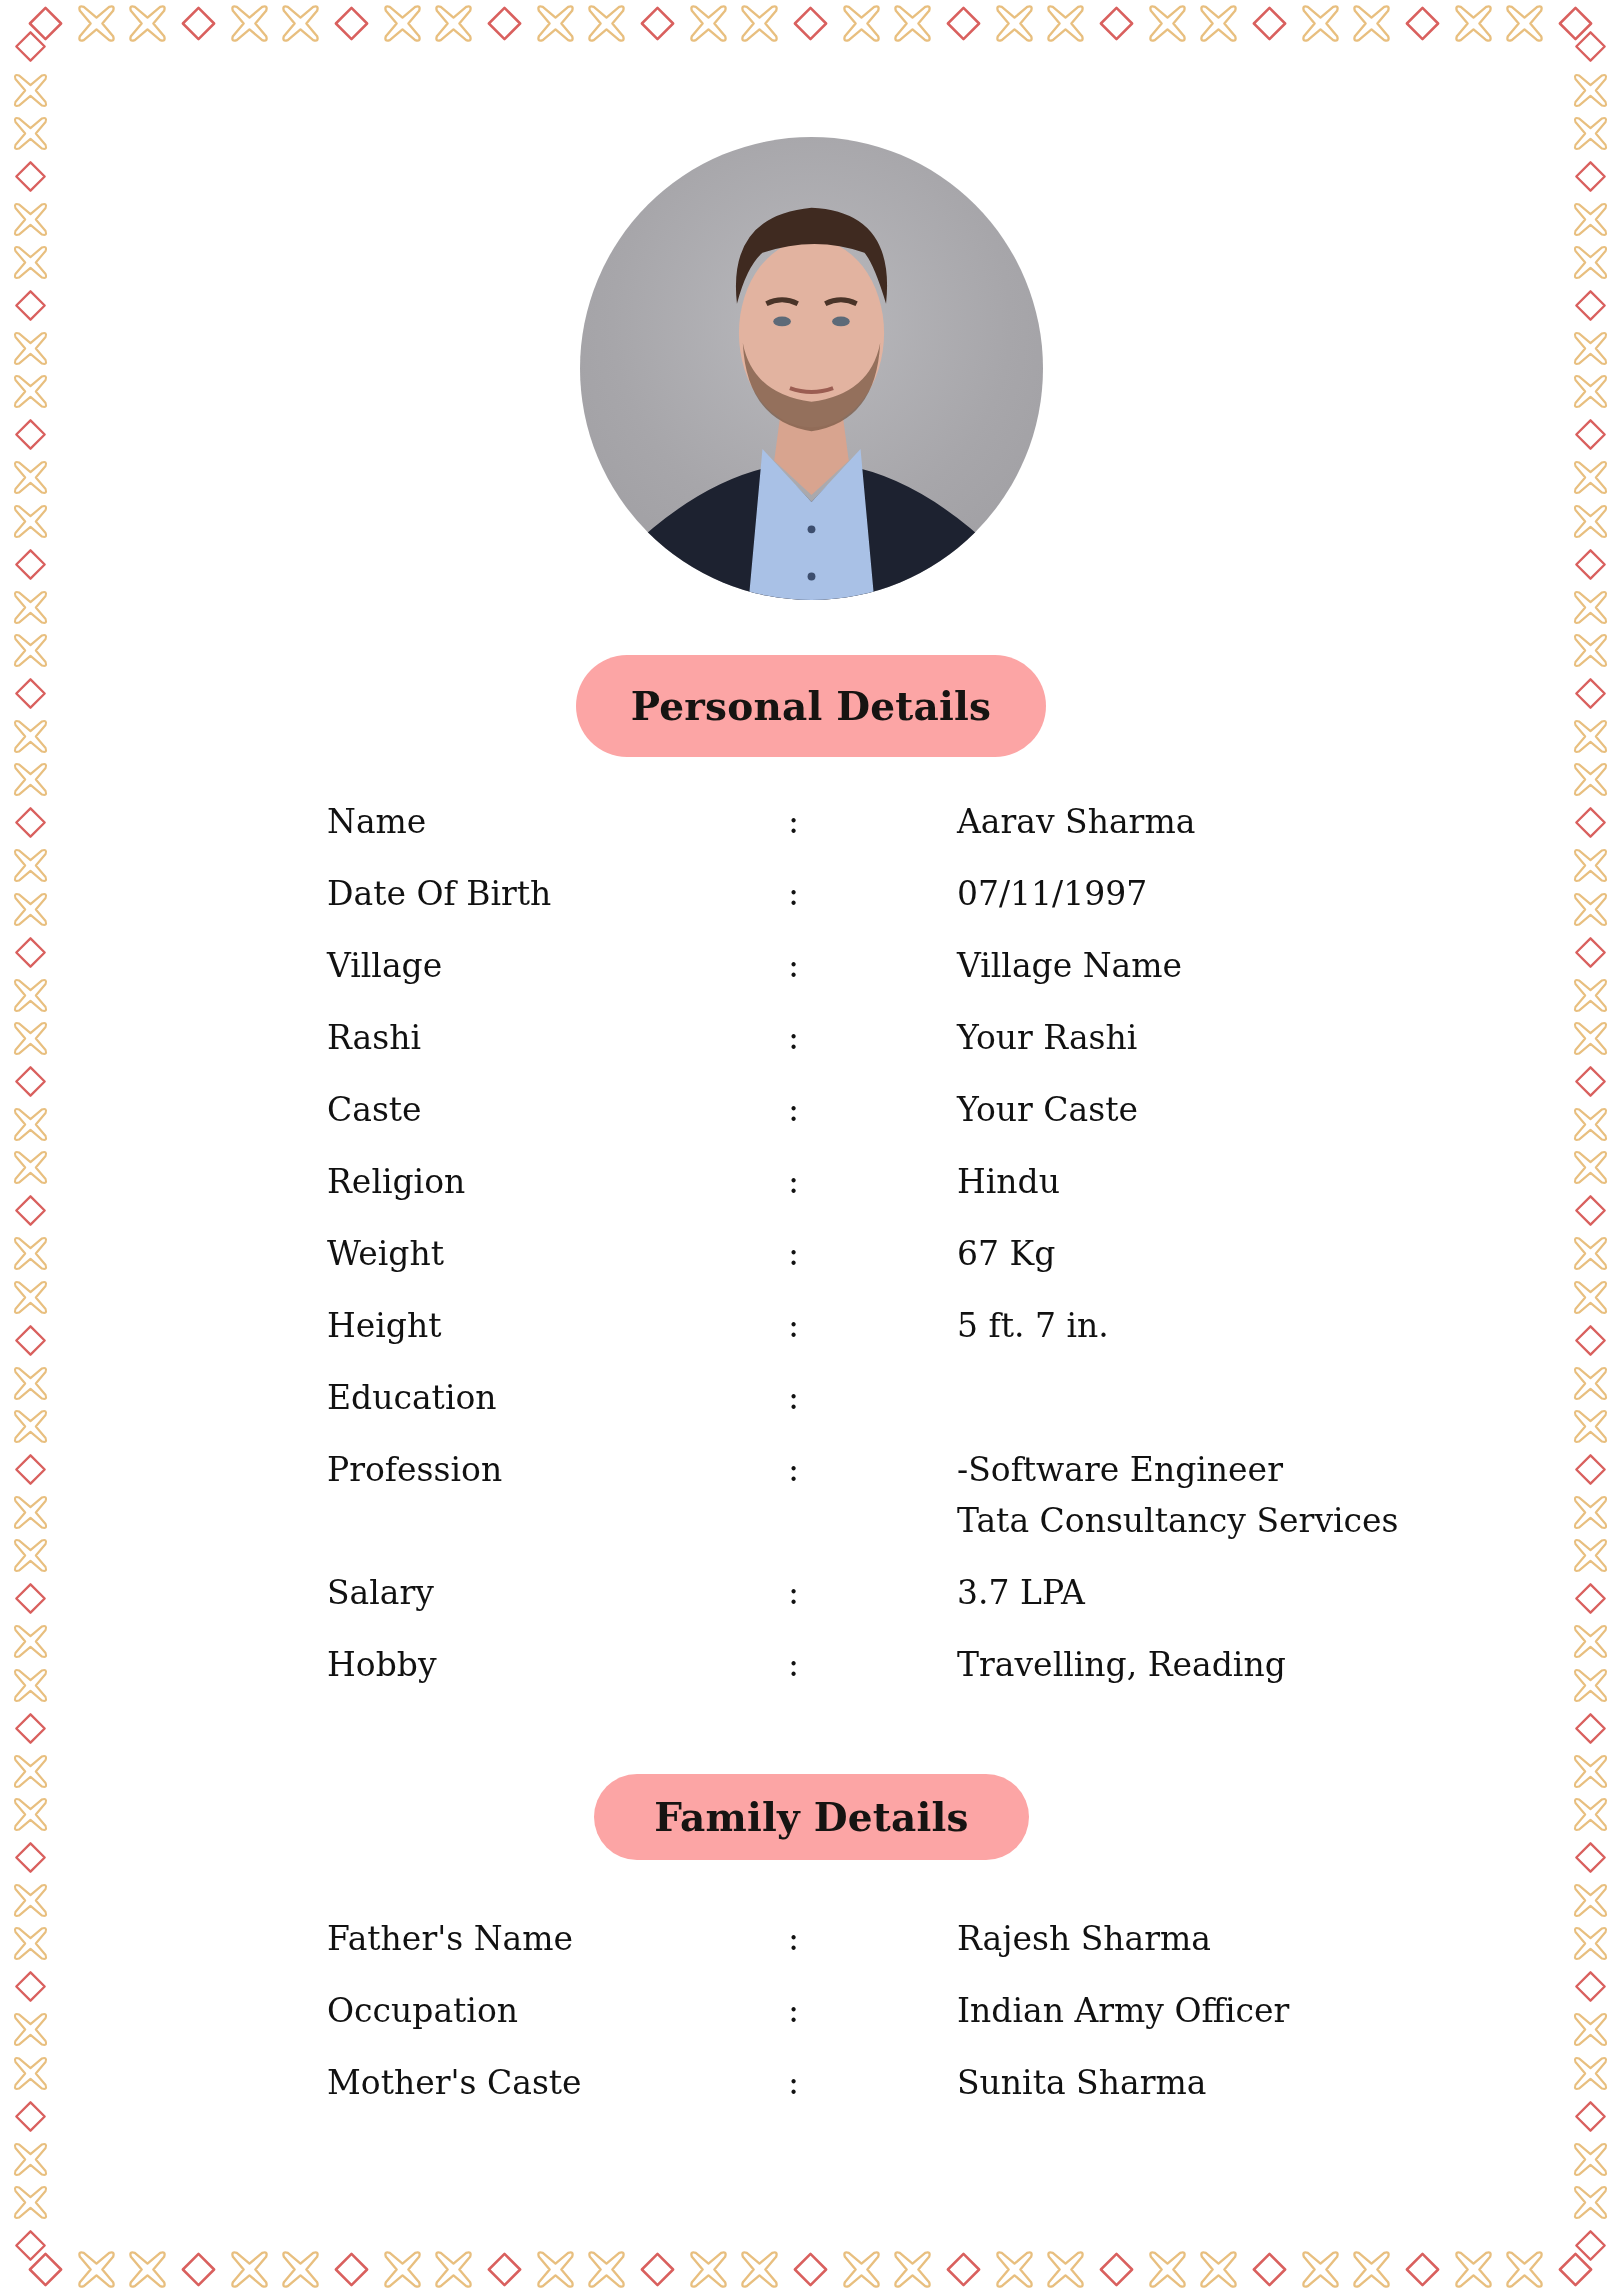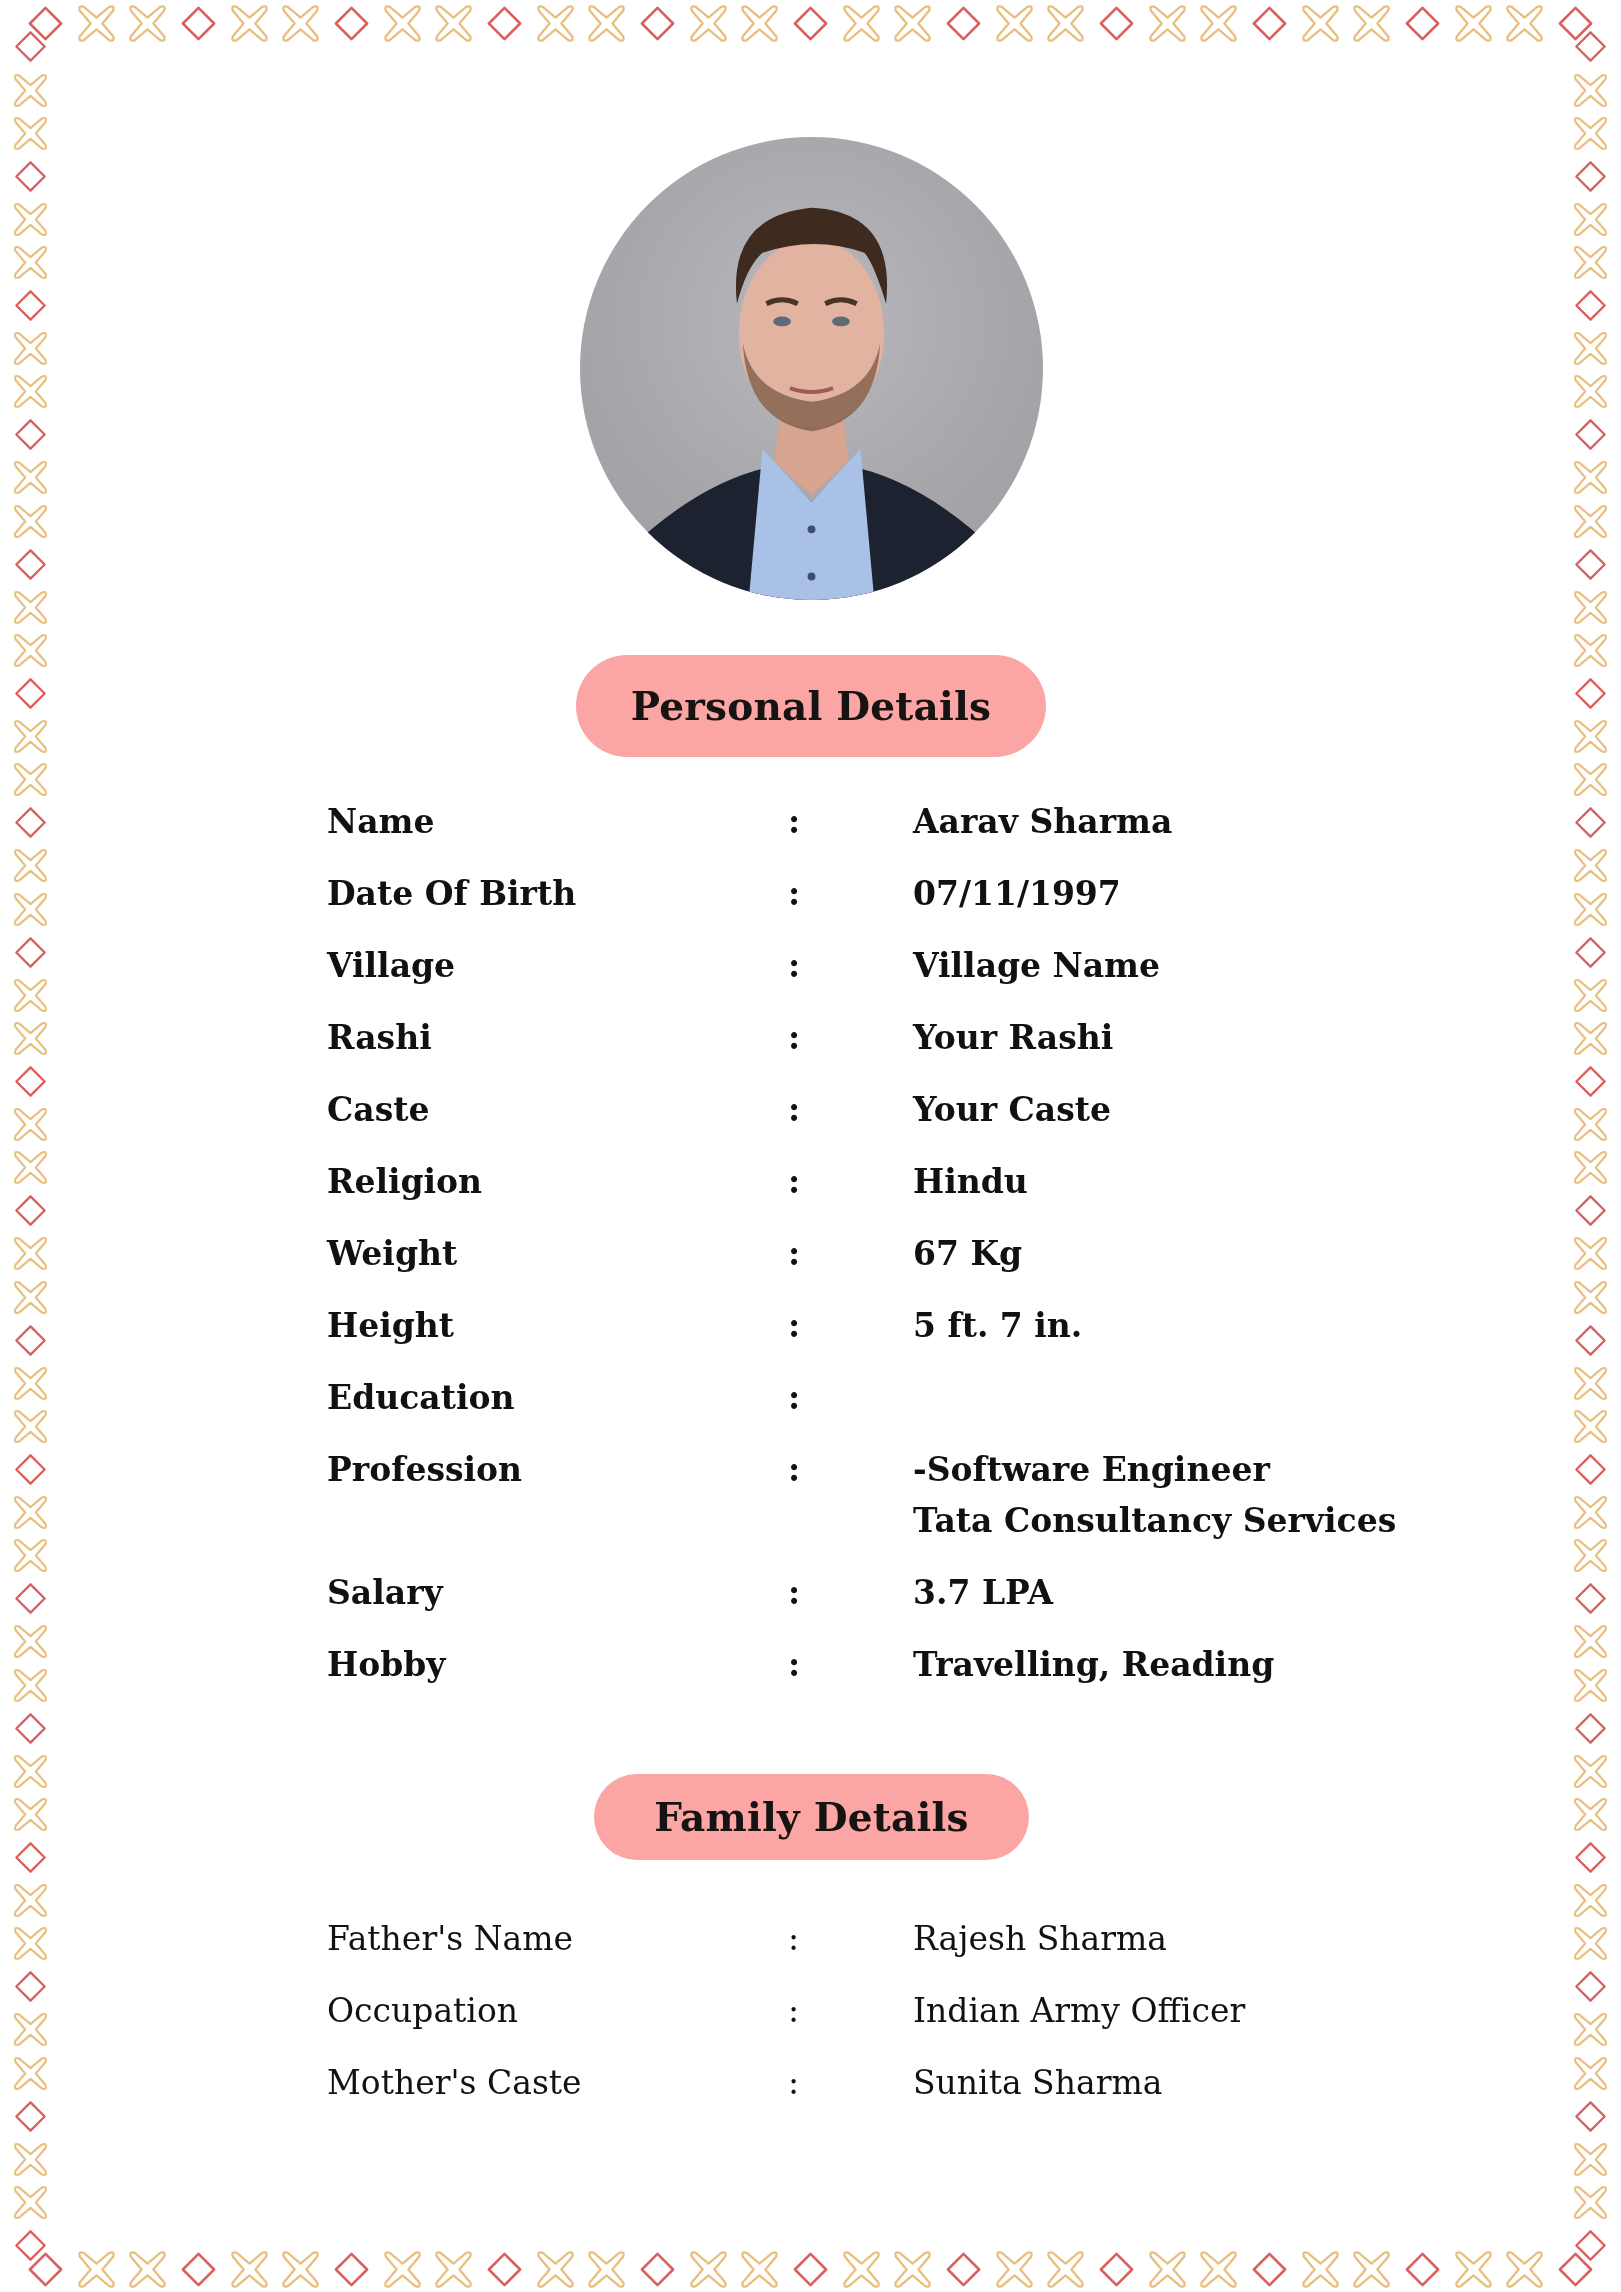--- a/index.html
+++ b/index.html
@@ -20,27 +20,27 @@
     overflow:hidden; background:radial-gradient(circle at 50% 40%, #b9b9bd 0%, #a7a6aa 55%, #9c9b9f 100%);
   }
   .section-pill {
     position:absolute; background:#fca5a5; border-radius:59px; display:flex; align-items:center; justify-content:center;
     font-family:"DejaVu Serif", serif; font-weight:bold; font-size:39px; color:#161412; letter-spacing:0.2px;
   }
   .pill-personal { left:576px; top:655px; width:470px; height:102px; }
   .pill-family { left:594px; top:1774px; width:435px; height:86px; }
 
   .rows { position:absolute; left:327px; width:1078px; }
-  .rows-personal { top:796px;font-weight:bold; }
+  .rows-personal { top:796px; }
   .rows-family { top:1913px; }
   .row { display:flex; align-items:flex-start; font-size:33px; line-height:51px; margin-bottom:21px; }
   .row .label { width:461px; }
   .row .colon { width:125px; text-align:left; padding-left:0; }
   .row .value { flex:1; }
-  .row .value span { display:block; }
+  .row .value span { display:block;margin-left:44px; }
 </style>
 </head>
 <body>
 
 <div class="border-strip border-top">
     <svg viewBox="0 0 44 44" class="motif">
       <path d="M22 6 L38 22 L22 38 L6 22 Z" fill="none" stroke="#d9605e" stroke-width="2.6" stroke-linejoin="round"></path>
     </svg>
     <svg viewBox="0 0 44 44" class="motif">
       <path d="M9 5 L22 16 L35 5 Q41 3 39 9 L28 22 L39 35 Q41 41 35 39 L22 28 L9 39 Q3 41 5 35 L16 22 L5 9 Q3 3 9 5 Z" fill="none" stroke="#e8bf7f" stroke-width="2.4" stroke-linejoin="round"></path>

